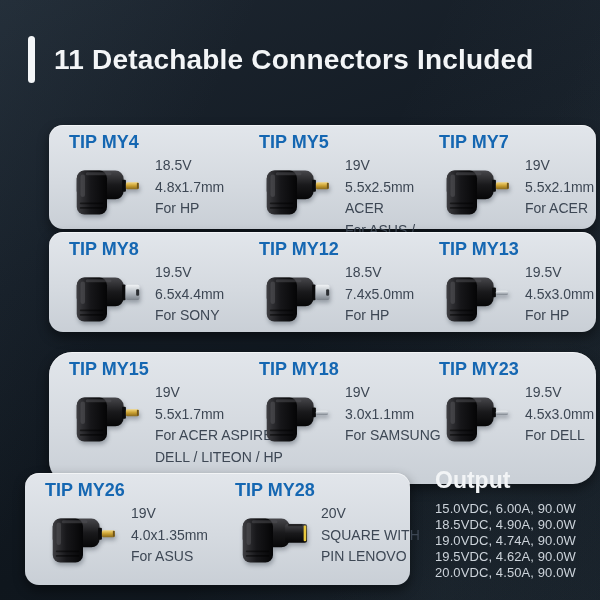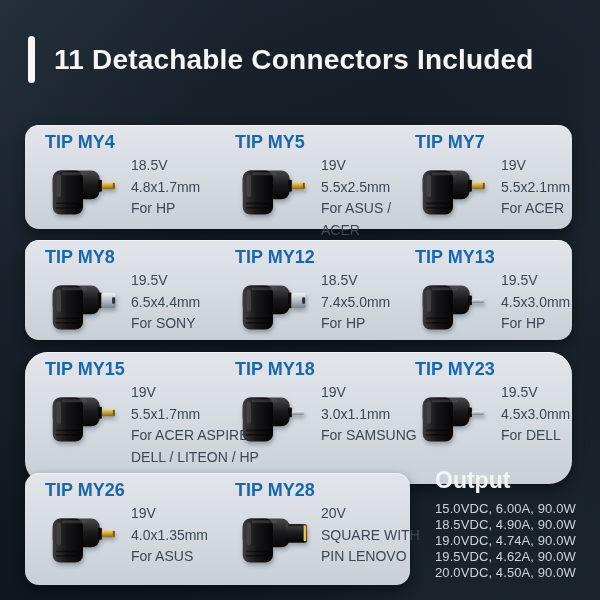--- a/index.html
+++ b/index.html
@@ -19,24 +19,24 @@
   }
   .header{position:absolute;left:28px;top:36px;display:flex;align-items:center;gap:19px;}
   .accent-bar{width:7px;height:47px;border-radius:4px;background:#f4f6f8;}
   .title{font-size:28px;font-weight:bold;color:#f3f5f7;letter-spacing:0.2px;}
   .panel{
     position:absolute;left:25px;border-radius:14px;
     background:linear-gradient(180deg,#e2e6eb 0%,#d5dae0 55%,#c9cfd6 100%);
     box-shadow:inset 0 1px 0 rgba(255,255,255,0.55), 0 5px 12px rgba(0,0,0,0.45);
     display:grid;box-sizing:border-box;padding:7px 0 0 20px;
   }
-  .panel.three{width:547px;grid-template-columns:190px 180px auto;}
+  .panel.three{width:547px;grid-template-columns:190px 180px auto;margin-left:24px;}
   .panel.two{width:385px;grid-template-columns:190px auto;}
   #panel-row1{top:125px;height:104px;}
-  #panel-row2{top:240px;height:100px;}
+  #panel-row2{top:232px;height:100px;}
   #panel-row3{top:352px;height:132px;border-radius:23px;}
   #panel-row4{top:473px;height:112px;}
   .tile{min-width:0;}
   .tip-name{font-size:18px;font-weight:bold;color:#1567b2;line-height:21px;margin-bottom:1px;}
   .tile-body{display:flex;align-items:flex-start;}
   .conn{width:76px;height:59px;flex:0 0 auto;margin-top:3px;
         filter:drop-shadow(1px 3px 2px rgba(40,50,60,0.35));}
   .specs{font-size:14px;color:#3d4754;line-height:21.5px;margin-left:10px;margin-top:1px;white-space:nowrap;}
   .output{position:absolute;left:435px;top:467px;width:150px;}
   .output-title{font-size:23px;font-weight:bold;color:#f2f4f6;margin-bottom:7px;}
@@ -125,22 +125,22 @@
     </div>
     <div class="tile">
       <div class="tip-name">TIP MY5</div>
       <div class="tile-body">
         <svg class="conn" viewBox="0 0 100 78">
             <use href="#tip-gold-pin"></use>
           </svg>
         <div class="specs">
           <div>19V</div>
           <div>5.5x2.5mm</div>
+          <div>ACER</div>
           <div>For ASUS /</div>
-          <div>ACER</div>
         </div>
       </div>
     </div>
     <div class="tile">
       <div class="tip-name">TIP MY7</div>
       <div class="tile-body">
         <svg class="conn" viewBox="0 0 100 78">
             <use href="#tip-gold-pin"></use>
           </svg>
         <div class="specs">

